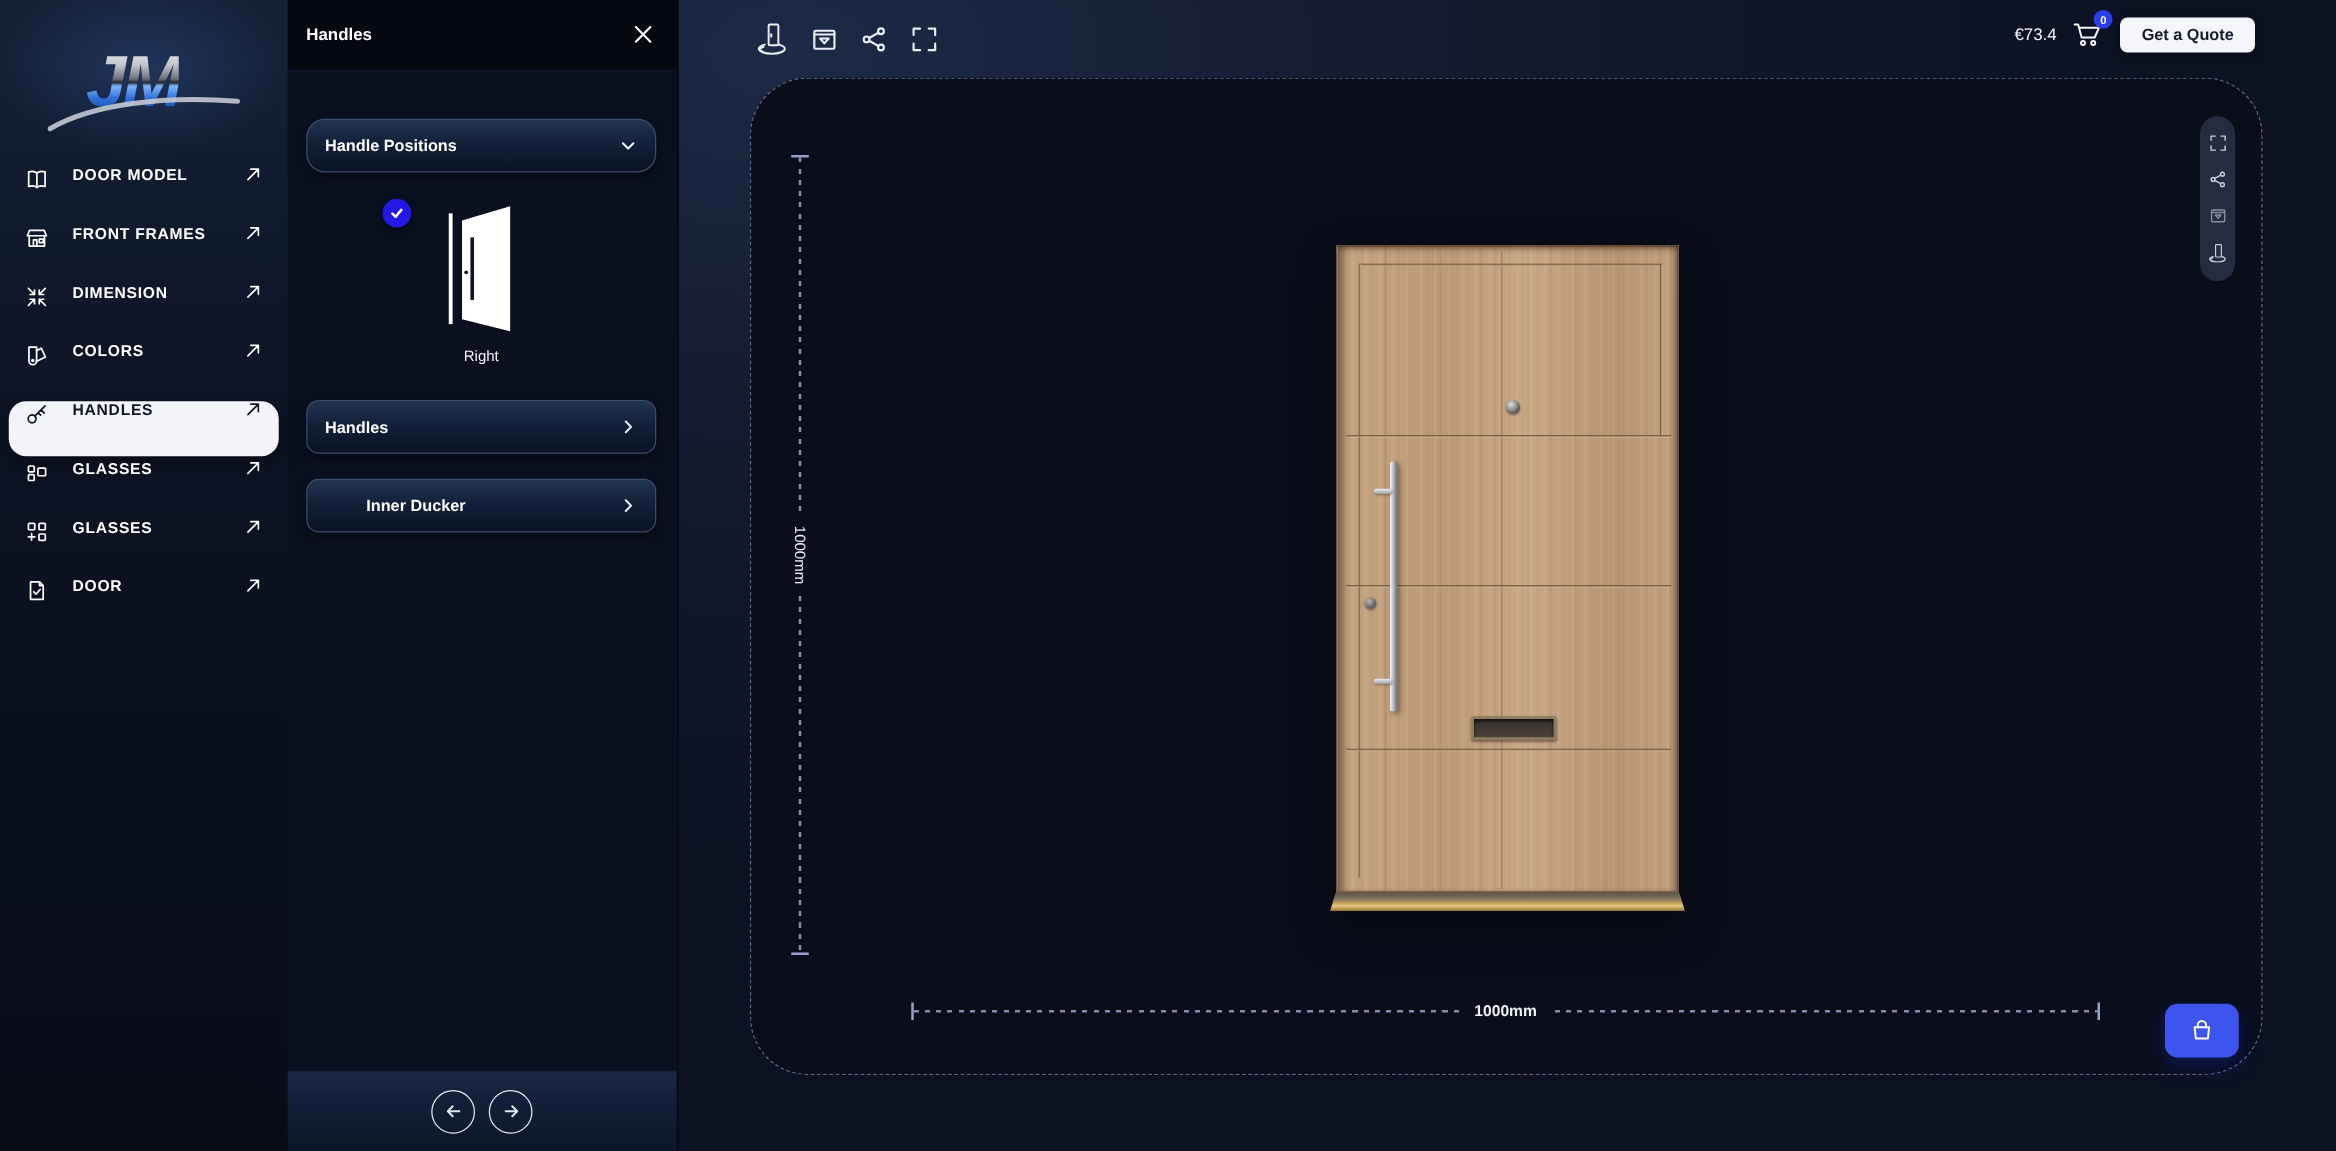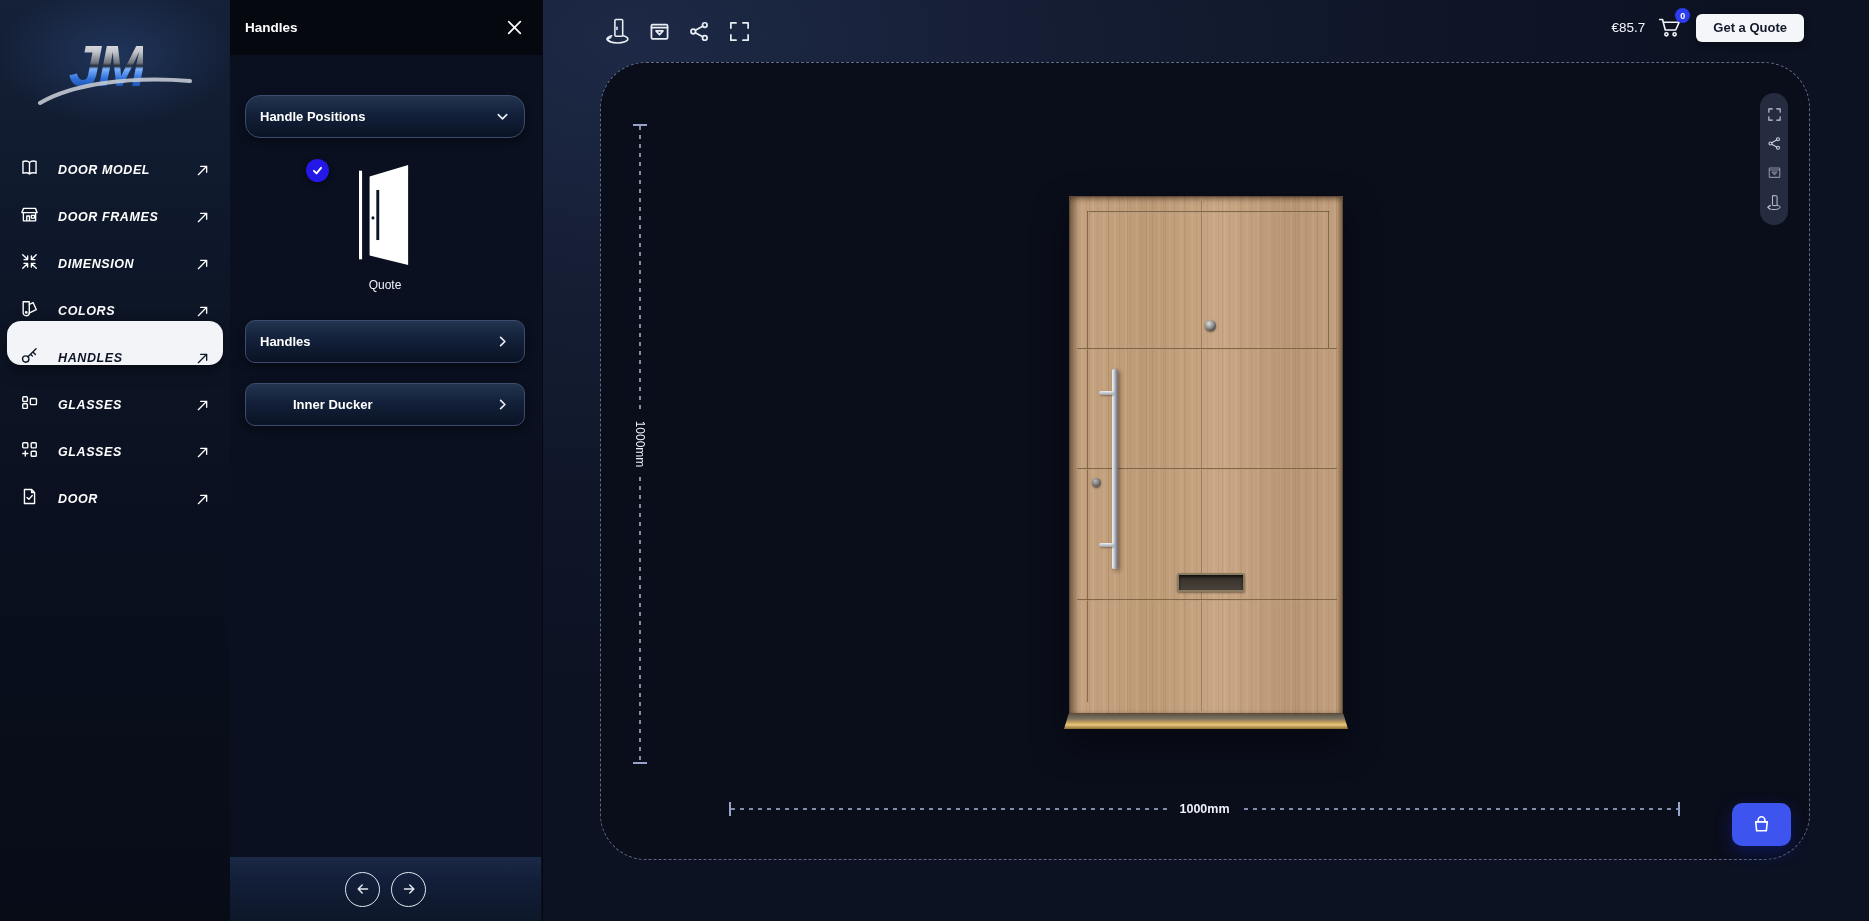--- a/index.html
+++ b/index.html
@@ -23,23 +23,23 @@
           display:flex; align-items:center; justify-content:center;text-align:center; }
   .logo-text {
     font-size:58px; font-weight:900; font-style:italic; letter-spacing:-3px;
     background:linear-gradient(180deg,#f2f2f2 0%,#c2c5cb 26%,#6d717a 45%,#23272e 50%,#7db4ff 55%,#2f6fd8 72%,#123c8f 100%);
     -webkit-background-clip:text; background-clip:text; color:transparent;
     line-height:1;
   }
   .logo-swoosh { position:absolute; left:38px; top:58px; }
   .menu { position:absolute; top:131px; left:0; right:0; }
   .menu-item {
-    position:relative; display:flex; align-items:flex-end;
+    position:relative; display:flex; align-items:flex-start;
     height:44px; margin:2px 7px 3px 7px; padding:0 14px 0 12px;
-    border-radius:14px; cursor:pointer; color:#fff;font-style:italic;
+    border-radius:14px; cursor:pointer; color:#fff;
   }
   .menu-item .mi-icon { width:20px; height:20px; margin-right:19px; flex:none;
     display:flex; align-items:center; justify-content:center; }
   .menu-item .mi-label { flex:1; font-size:12.5px; font-weight:bold; letter-spacing:.6px; }
   .menu-item .mi-arrow { width:13px; height:13px; flex:none; }
   .menu-item.active {
     background:#f2f4f8; color:#0e1526;
     box-shadow:0 5px 16px rgba(0,0,0,.5);
   }
   .mi-icon svg, .mi-arrow svg { stroke:currentColor; fill:none;
@@ -226,21 +226,21 @@
       </span>
     </div>
 
     <div class="menu-item">
       <span class="mi-icon">
         <svg width="19" height="19" viewBox="0 0 18 18">
             <path d="M3.2 7.2 V15 H14.8 V7.2 M1.8 7.2 L3.4 3.2 H14.6 L16.2 7.2 Z M6.4 15 V10.4 H9 V15"></path>
             <rect x="10.8" y="9.8" width="3" height="2.6"></rect>
           </svg>
       </span>
-      <span class="mi-label">DOOR FRAMES</span>
+      <span class="mi-label">FRONT FRAMES</span>
       <span class="mi-arrow">
         <svg viewBox="0 0 14 14">
             <path d="M2.5 11.5 L11.5 2.5 M5 2.5 H11.5 V9"></path>
           </svg>
       </span>
     </div>
 
     <div class="menu-item">
       <span class="mi-icon">
         <svg width="19" height="19" viewBox="0 0 18 18">
@@ -364,21 +364,21 @@
           </svg>
       </span>
       <span class="thumb-door">
         <svg width="54" height="104" viewBox="0 0 56 108">
           <rect x="1" y="8" width="3.2" height="92" fill="#fff"></rect>
           <polygon points="12,14 52,2 52,106 12,96" fill="#fff"></polygon>
           <rect x="19" y="28" width="3" height="52" fill="#0d1526"></rect>
           <circle cx="15.5" cy="57" r="1.6" fill="#0d1526"></circle>
         </svg>
       </span>
-      <span class="thumb-label">Quote</span>
+      <span class="thumb-label">Right</span>
     </div>
   </div>
 
   <div class="ctl-btn acc-1">
     <span>Handles</span>
     <span>
       <svg width="15" height="15" viewBox="0 0 16 16">
           <path d="M6 3.5 L10.5 8 L6 12.5"></path>
         </svg>
     </span>
@@ -434,21 +434,21 @@
         </svg>
     </span>
     <span class="tool-ic">
       <svg width="23" height="23" viewBox="0 0 20 20">
           <path d="M2.5 7 V2.5 H7 M13 2.5 H17.5 V7 M17.5 13 V17.5 H13 M7 17.5 H2.5 V13"></path>
         </svg>
     </span>
   </div>
 
   <div class="top-right">
-    <span class="price">€85.7</span>
+    <span class="price">€73.4</span>
     <span class="cart">
       <svg width="25" height="23" viewBox="0 0 22 20">
           <path d="M1.5 3 H4 L6.4 12.2 H15.6 L18.6 5.4 H5"></path>
           <circle cx="7.4" cy="16" r="1.4"></circle>
           <circle cx="14.6" cy="16" r="1.4"></circle>
         </svg>
       <span class="cart-badge">0</span>
     </span>
     <span class="quote-btn">Get a Quote</span>
   </div>

